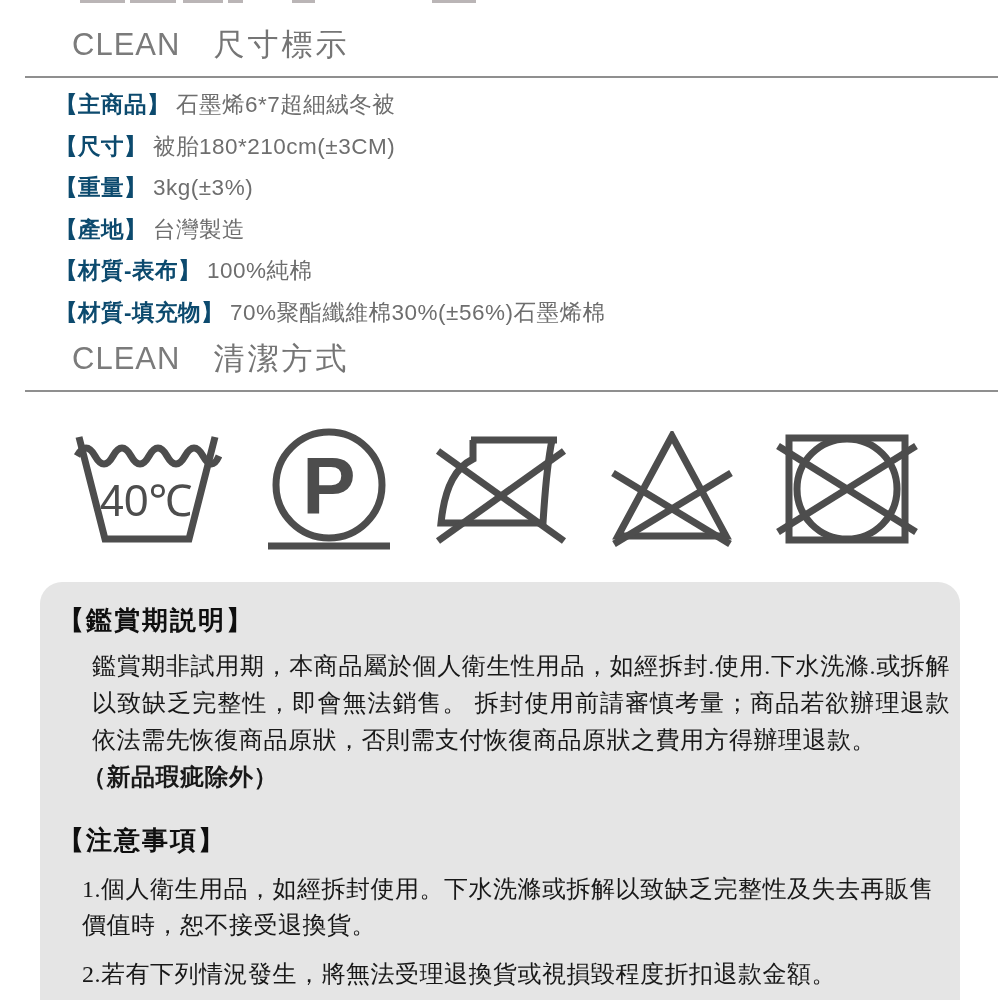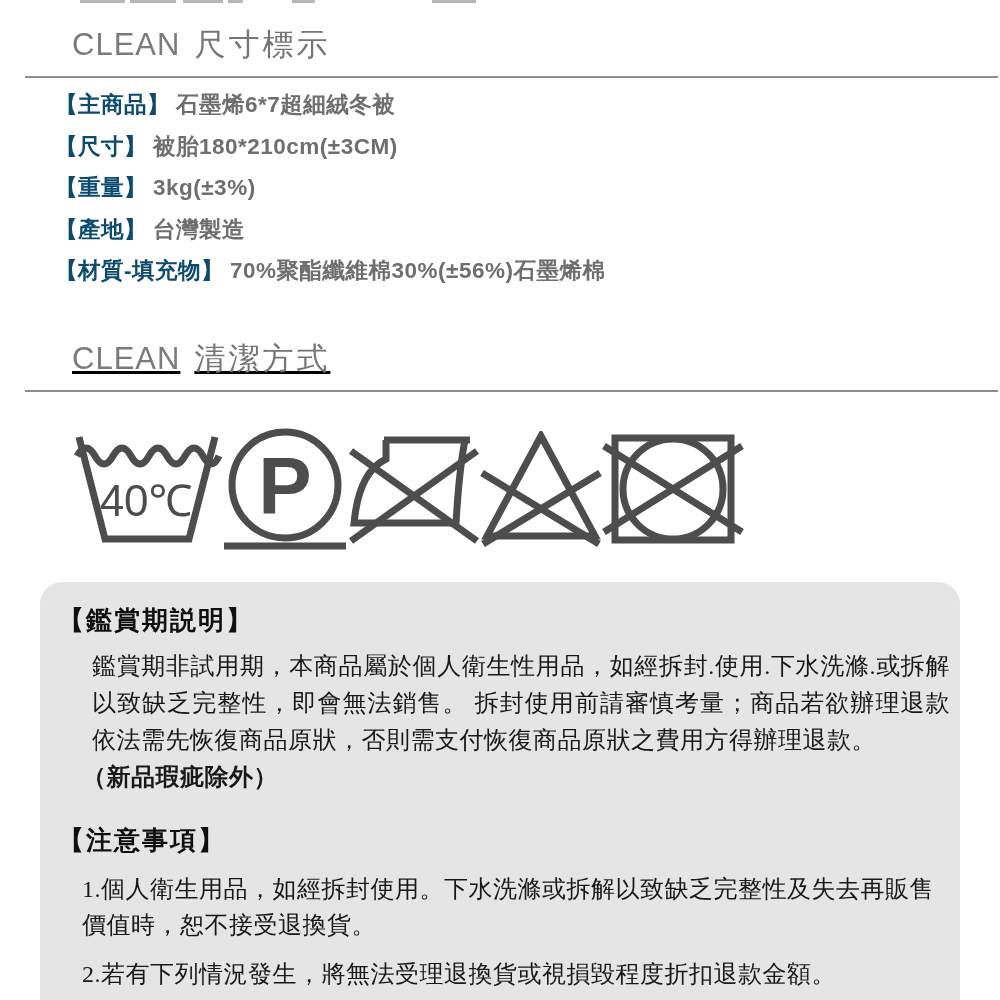--- a/index.html
+++ b/index.html
@@ -10,36 +10,36 @@
   }
   
   .top-remnant{position:absolute;top:0;height:3px;background:#a39c9e;opacity:.75;}
 
   
   .section{position:absolute;left:0;width:1000px;}
   .sec-heading{
     margin:0 0 0 72px;
     font-size:31px;font-weight:400;color:#7b7b7b;letter-spacing:1px;
   }
-  .sec-heading .zh{margin-left:14px;letter-spacing:3px;color:#757575;}
+  .sec-heading .zh{margin-left:33px;letter-spacing:3px;color:#757575;}
   .sec-rule{
     margin:10px 0 0 25px;width:973px;height:0;
     border-top:2px solid #8f8f8f;
   }
 
   
   .spec-rows{position:absolute;left:55px;top:84px;width:920px;}
   .spec-row{font-size:22.5px;line-height:41.5px;white-space:nowrap;}
   .spec-label{font-weight:700;color:#0c4a6e;letter-spacing:.5px;}
-  .spec-value{font-weight:700;color:#6e6e6e;margin-left:6px;letter-spacing:.5px;}
+  .spec-value{font-weight:400;color:#6e6e6e;margin-left:6px;letter-spacing:.5px;}
 
   
   .icon-row{
     position:absolute;left:70px;top:424px;width:848px;height:130px;
-    display:flex;justify-content:flex-start;align-items:center;
+    display:flex;justify-content:space-between;align-items:center;
   }
   .icon-row svg{display:block;}
   .care-stroke{fill:none;stroke:#4d4d4d;stroke-width:7;}
   .care-text{fill:#4d4d4d;font-family:"Liberation Sans",sans-serif;}
 
   
   .notice-box{
     position:absolute;left:40px;top:582px;width:920px;height:518px;
     background:#e5e5e5;border-radius:22px 22px 0 0;
     box-sizing:border-box;padding:22px 22px 0 18px;
@@ -77,24 +77,25 @@
 <div class="section" style="top:24px;">
   <h2 class="sec-heading"><span class="en">CLEAN</span><span class="zh">尺寸標示</span></h2>
   <div class="sec-rule"></div>
 </div>
 
 <div class="spec-rows">
   <div class="spec-row"><span class="spec-label">【主商品】</span><span class="spec-value">石墨烯6*7超細絨冬被</span></div>
   <div class="spec-row"><span class="spec-label">【尺寸】</span><span class="spec-value">被胎180*210cm(±3CM)</span></div>
   <div class="spec-row"><span class="spec-label">【重量】</span><span class="spec-value">3kg(±3%)</span></div>
   <div class="spec-row"><span class="spec-label">【產地】</span><span class="spec-value">台灣製造</span></div>
+  <div class="spec-row"><span class="spec-label">【材質-表布】</span><span class="spec-value">100%純棉</span></div>
   <div class="spec-row"><span class="spec-label">【材質-填充物】</span><span class="spec-value">70%聚酯纖維棉30%(±56%)石墨烯棉</span></div>
 </div>
 
-<div class="section" style="top:338px;text-decoration:underline;">
+<div class="section" style="top:338px;">
   <h2 class="sec-heading"><span class="en">CLEAN</span><span class="zh">清潔方式</span></h2>
   <div class="sec-rule"></div>
 </div>
 
 <div class="icon-row">
 
   <svg width="152" height="110" viewBox="0 0 152 110">
     <path class="care-stroke" d="M9,3 L35,105 L119,105 L145,3"></path>
     <path class="care-stroke" d="M7,22 Q16,6 25,22 T43,22 T61,22 T79,22 T97,22 T115,22 T133,22 T149,22"></path>
     <text class="care-text" x="76" y="82" font-size="44" text-anchor="middle">40℃</text>

